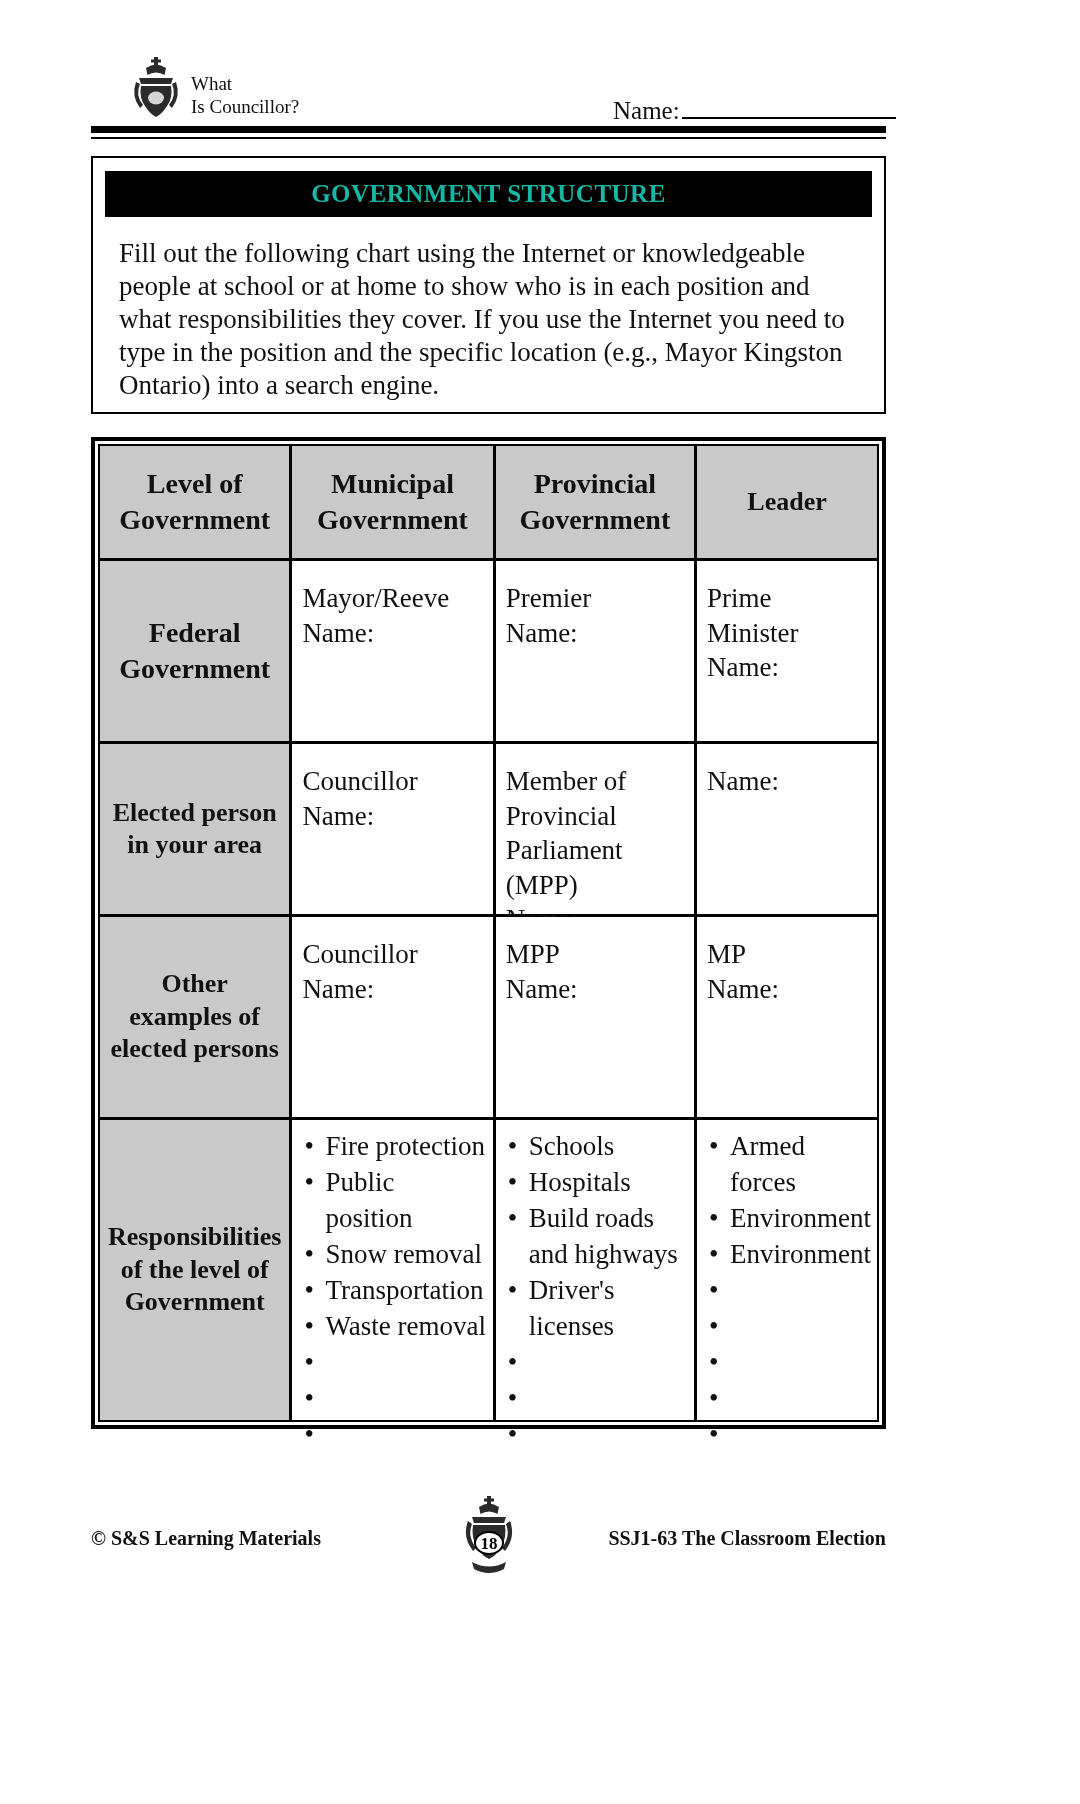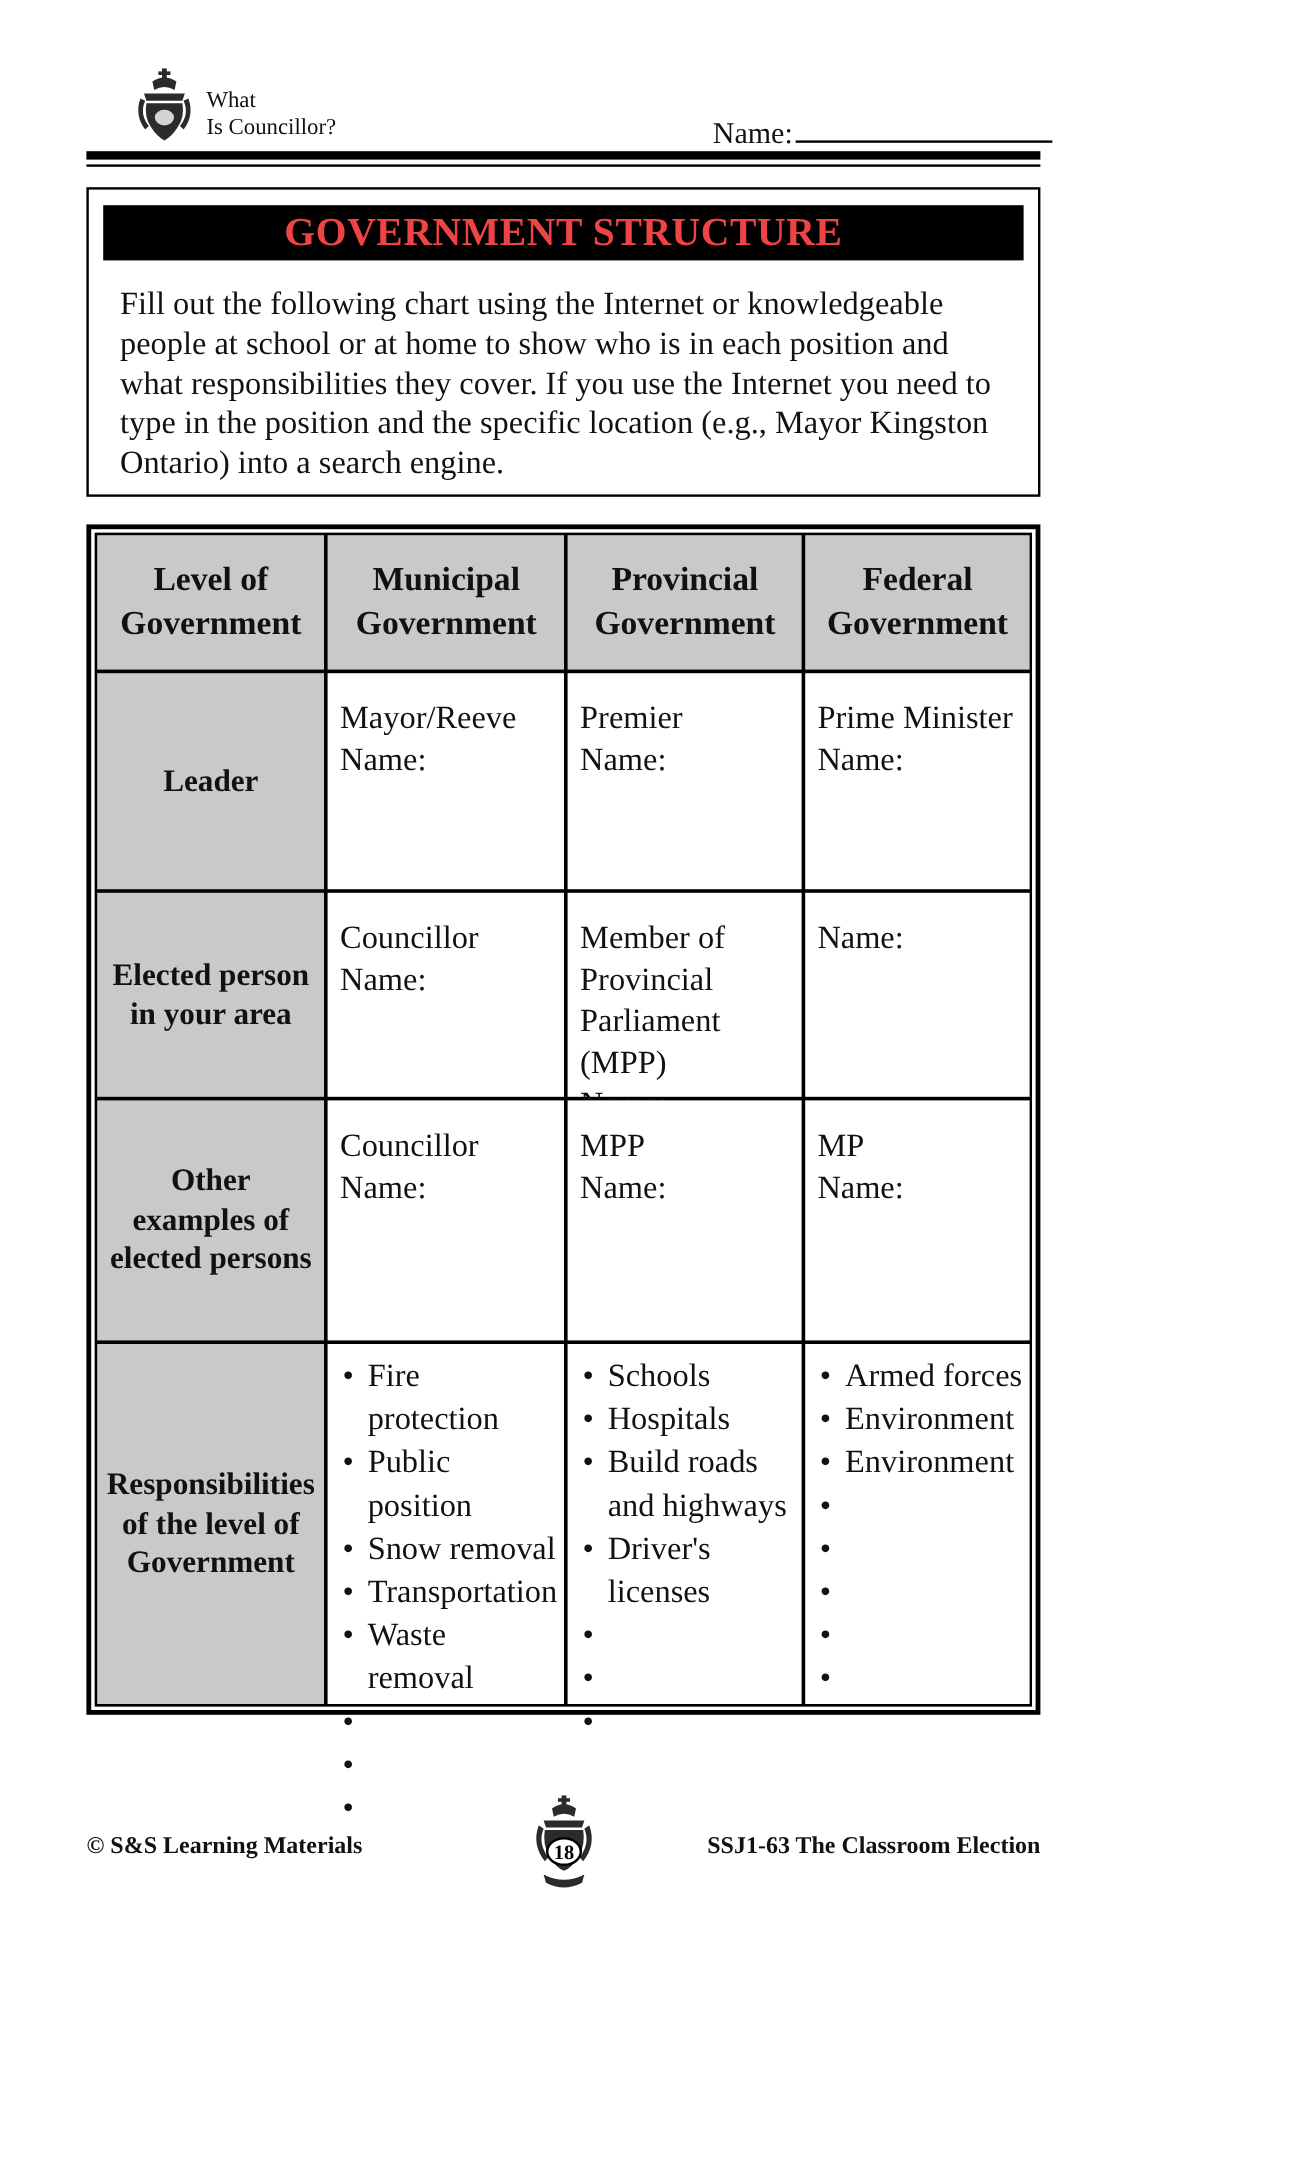--- a/index.html
+++ b/index.html
@@ -1,32 +1,32 @@
 <!DOCTYPE html>
 <html><head>
 <meta charset="utf-8">
 <style>
   * { margin:0; padding:0; box-sizing:border-box; }
   html,body { background:#ffffff; }
   body { font-family:"Liberation Serif", serif; color:#111; }
-  .page { position:relative; width:1044px; height:1804px; background:#fff; overflow:hidden; }
+  .page { position:relative; width:1044px; height:1804px; background:#fff; overflow:hidden;margin-left:19px; }
 
   
   .brand { position:absolute; left:110px; top:56px; display:flex; align-items:flex-end; gap:8px; }
   .brand-text { font-size:19px; line-height:1.22; padding-bottom:2px; }
   .name-row { position:absolute; left:594px; top:94px; font-size:25px; }
   .name-line { display:inline-block; width:214px; border-bottom:2px solid #000; height:25px; margin-left:2px; }
 
   .rule-thick { position:absolute; left:72px; top:126px; width:795px; height:7px; background:#000; }
   .rule-thin  { position:absolute; left:72px; top:137px; width:795px; height:2px; background:#000; }
 
   
   .intro-box { position:absolute; left:72px; top:156px; width:795px; height:258px; border:2px solid #000; background:#fff; }
-  .title-bar { margin:13px 12px 0 12px; height:46px; line-height:46px; background:#000; color:#ef4444; text-align:center;
-               font-size:33px; font-weight:bold; letter-spacing:0.5px; }
+  .title-bar { margin:13px 12px 0 12px; height:46px; line-height:46px; background:#000; color:#14b8a6; text-align:center;
+               font-size:25px; font-weight:bold; letter-spacing:0.5px; }
   .instructions { margin:20px 16px 0 26px; font-size:27px; line-height:1.22; }
 
   
   .table-wrap { position:absolute; left:72px; top:437px; width:795px; border:4px solid #000; padding:3px; background:#fff; }
   .gov-table { display:grid; grid-template-columns:186fr 207fr 205fr 178fr; grid-template-rows:112px 180px 170px 200px 300px;
                gap:3px; background:#000; border:2px solid #000; }
   .cell { background:#fff; }
   .cell.head { background:#c9c9c9; display:flex; align-items:center; justify-content:center; text-align:center;
                font-weight:bold; font-size:28px; line-height:1.3; padding:0 18px; }
   .cell.label { background:#c9c9c9; display:flex; align-items:center; justify-content:center; text-align:center;
@@ -82,23 +82,23 @@
     </div>
     <p class="instructions">Fill out the following chart using the Internet or knowledgeable people at school or at home to show who is in each position and what responsibilities they cover. If you use the Internet you need to type in the position and the specific location (e.g., Mayor Kingston Ontario) into a search engine.</p>
   </section>
 
   <div class="table-wrap">
     <div class="gov-table">
 
       <div class="cell head">Level of Government</div>
       <div class="cell head">Municipal Government</div>
       <div class="cell head">Provincial Government</div>
+      <div class="cell label">Leader</div>
+
       <div class="cell head">Federal Government</div>
-
-      <div class="cell label">Leader</div>
       <div class="cell body">
         <div class="position">Mayor/Reeve</div>
         <div class="fill-label">Name:</div>
       </div>
       <div class="cell body">
         <div class="position">Premier</div>
         <div class="fill-label">Name:</div>
       </div>
       <div class="cell body">
         <div class="position">Prime Minister</div>

